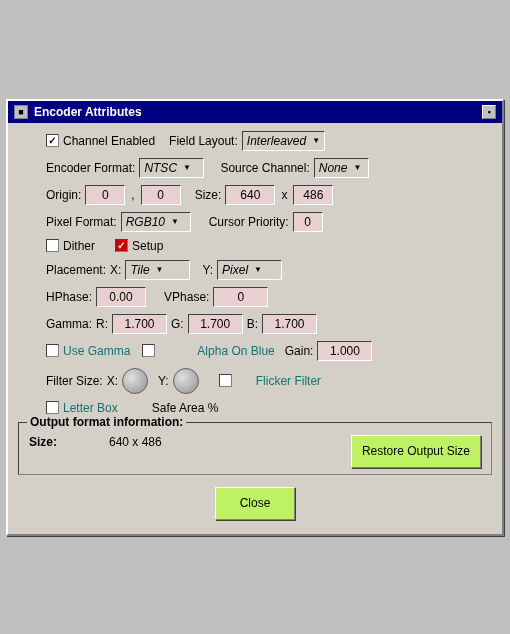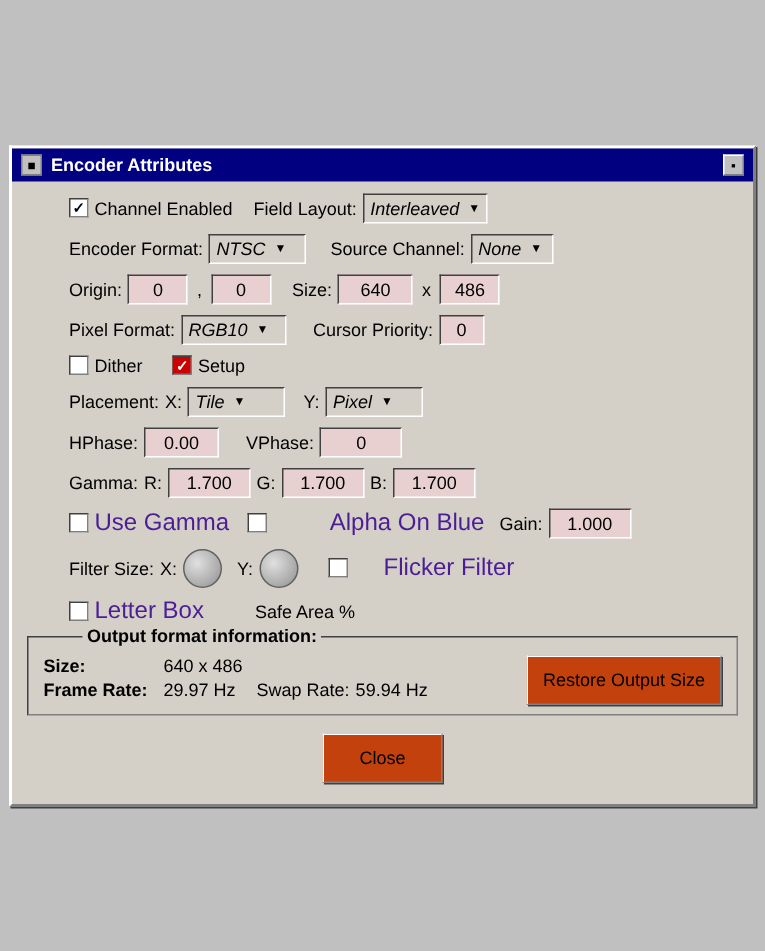--- a/index.html
+++ b/index.html
@@ -74,22 +74,22 @@
       flex-wrap: wrap;
       gap: 4px;
       padding-left: 28px;
     }
     .label {
       font-size: 12px;
       color: #000;
       white-space: nowrap;
     }
     .label-dimmed {
-      font-size: 16px;
-      color: #4c1d95;
+      font-size: 12px;
+      color: #0f766e;
       white-space: nowrap;
     }
     .dropdown {
       display: inline-flex;
       align-items: center;
       background: #d4d0c8;
       border: 1px solid #808080;
       border-top-color: #404040;
       border-left-color: #404040;
       border-right-color: #ffffff;
@@ -162,21 +162,21 @@
       align-items: center;
       justify-content: center;
     }
     .checkbox-red::after {
       content: '✓';
       font-size: 10px;
       color: #ffffff;
       font-weight: bold;
     }
     .btn {
-      background: #c2410c;
+      background: #bef264;
       border: 1px solid #ffffff;
       border-right-color: #808080;
       border-bottom-color: #808080;
       border-top-color: #ffffff;
       border-left-color: #ffffff;
       padding: 2px 10px;
       font-size: 12px;
       cursor: pointer;
       height: 33px;
       display: inline-flex;
@@ -201,21 +201,20 @@
       position: relative;
     }
     .info-box-title {
       position: absolute;
       top: -8px;
       left: 8px;
       background: #d4d0c8;
       padding: 0 3px;
       font-size: 12px;
       font-weight: bold;
-      margin-left: 28px;
     }
     .info-row {
       display: flex;
       align-items: center;
       margin-bottom: 2px;
     }
     .info-label {
       font-size: 12px;
       font-weight: bold;
       min-width: 80px;
@@ -370,26 +369,20 @@
     </div>
 
     <div class="info-box">
       <span class="info-box-title">Output format information:</span>
       <div style="display:flex; justify-content:space-between; align-items:flex-start; padding-top:6px;">
         <div>
           <div class="info-row">
             <span class="info-label">Size:</span>
             <span class="info-value">640 x 486</span>
           </div>
-          <div class="info-row">
-            <span class="info-label">Frame Rate:</span>
-            <span class="info-value">29.97 Hz</span>
-            <span class="info-value" style="margin-left:14px;">Swap Rate:</span>
-            <span class="info-value" style="margin-left:4px;">59.94 Hz</span>
-          </div>
         </div>
         <button class="btn">Restore Output Size</button>
       </div>
     </div>
 
     <div class="bottom-btn-row">
       <button class="btn" style="min-width:80px;">Close</button>
     </div>
 
   </div>

